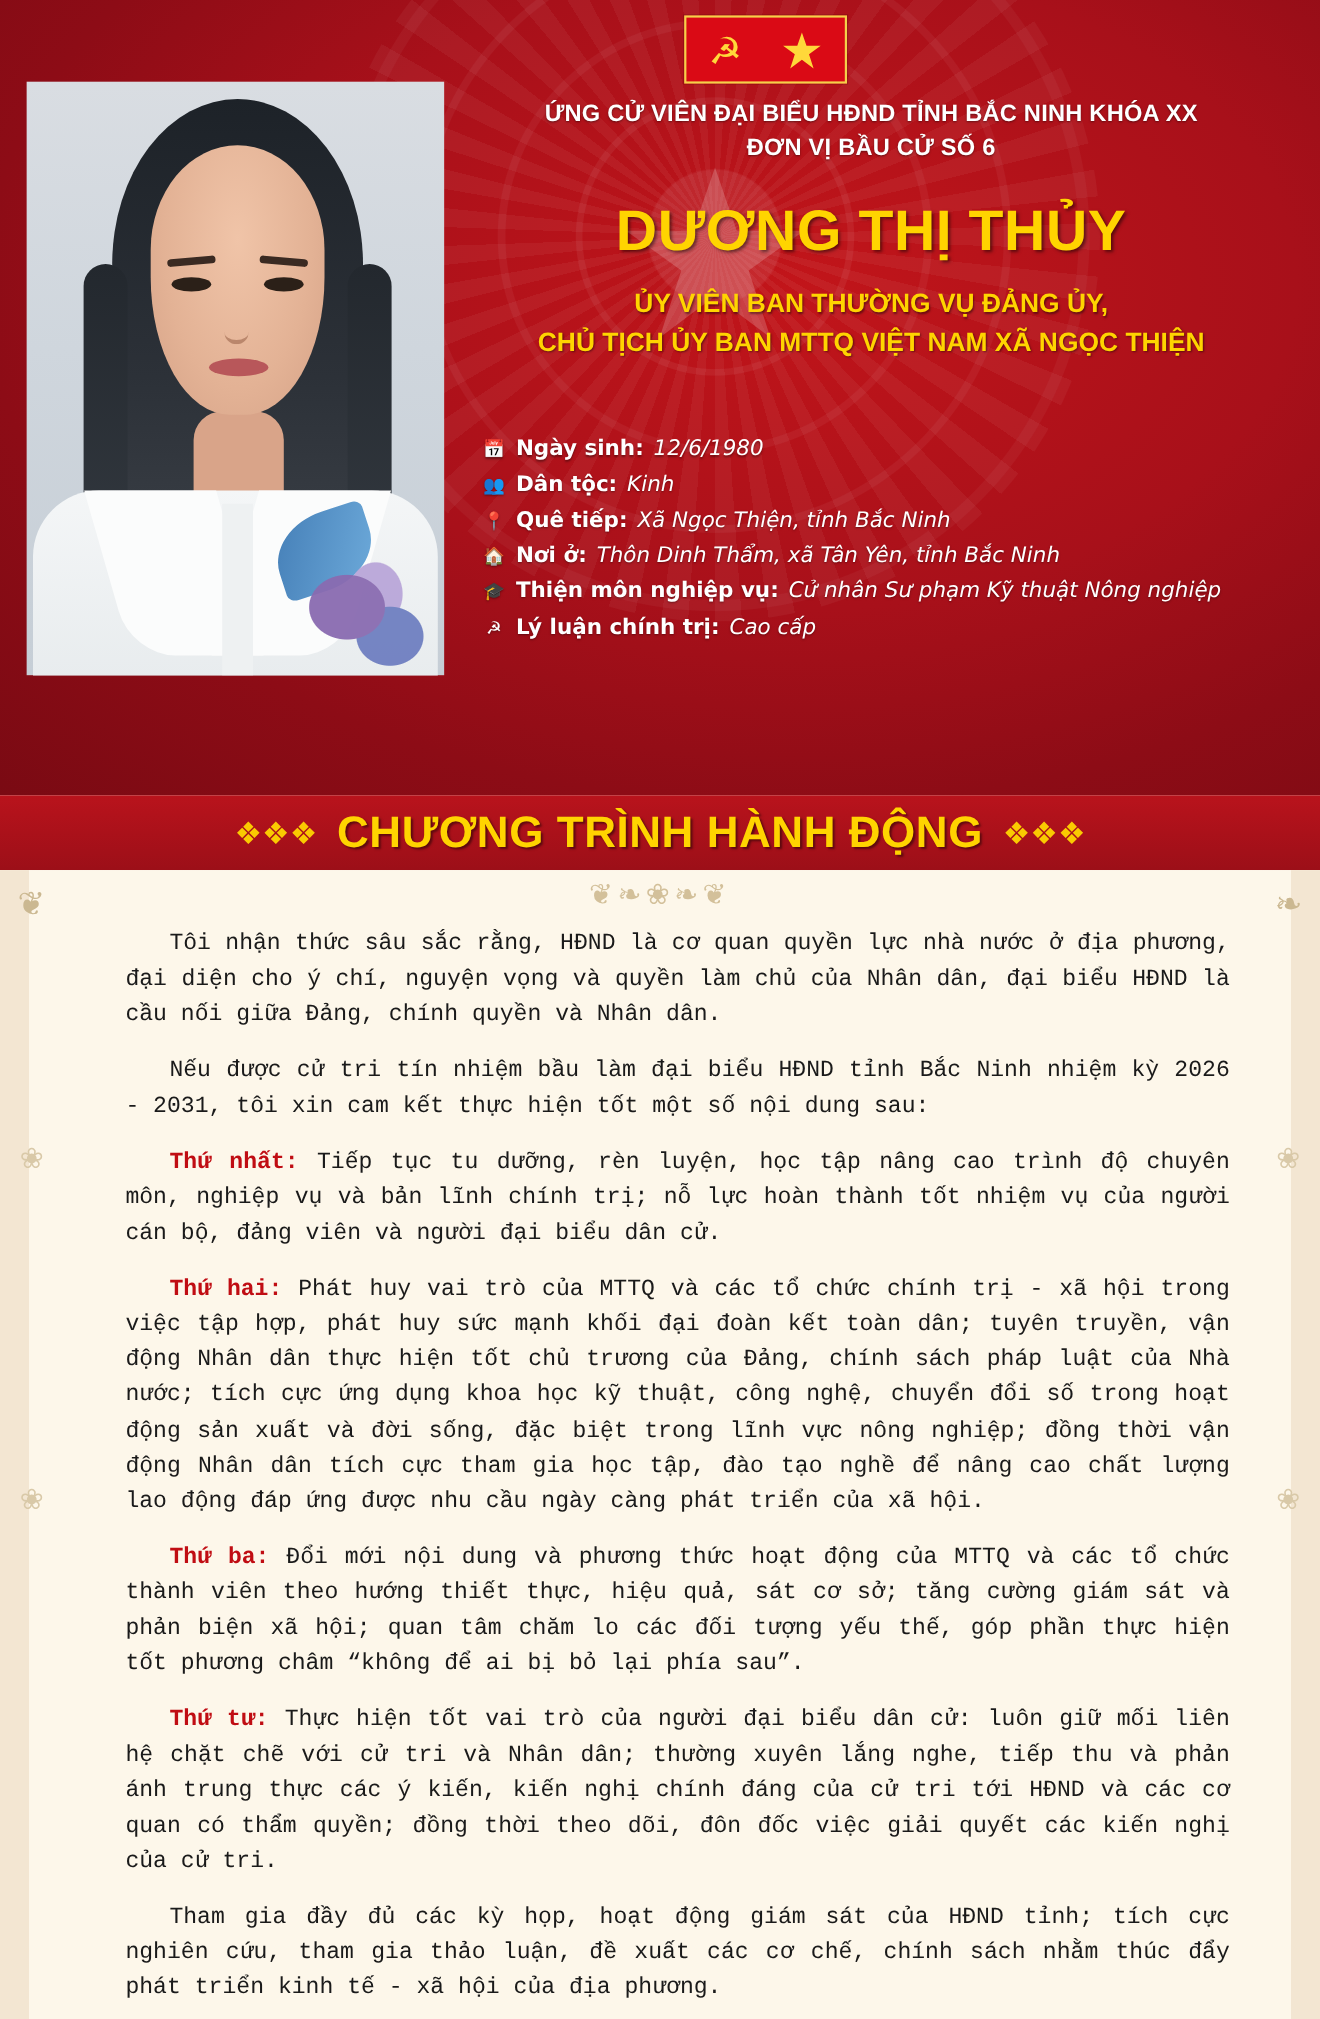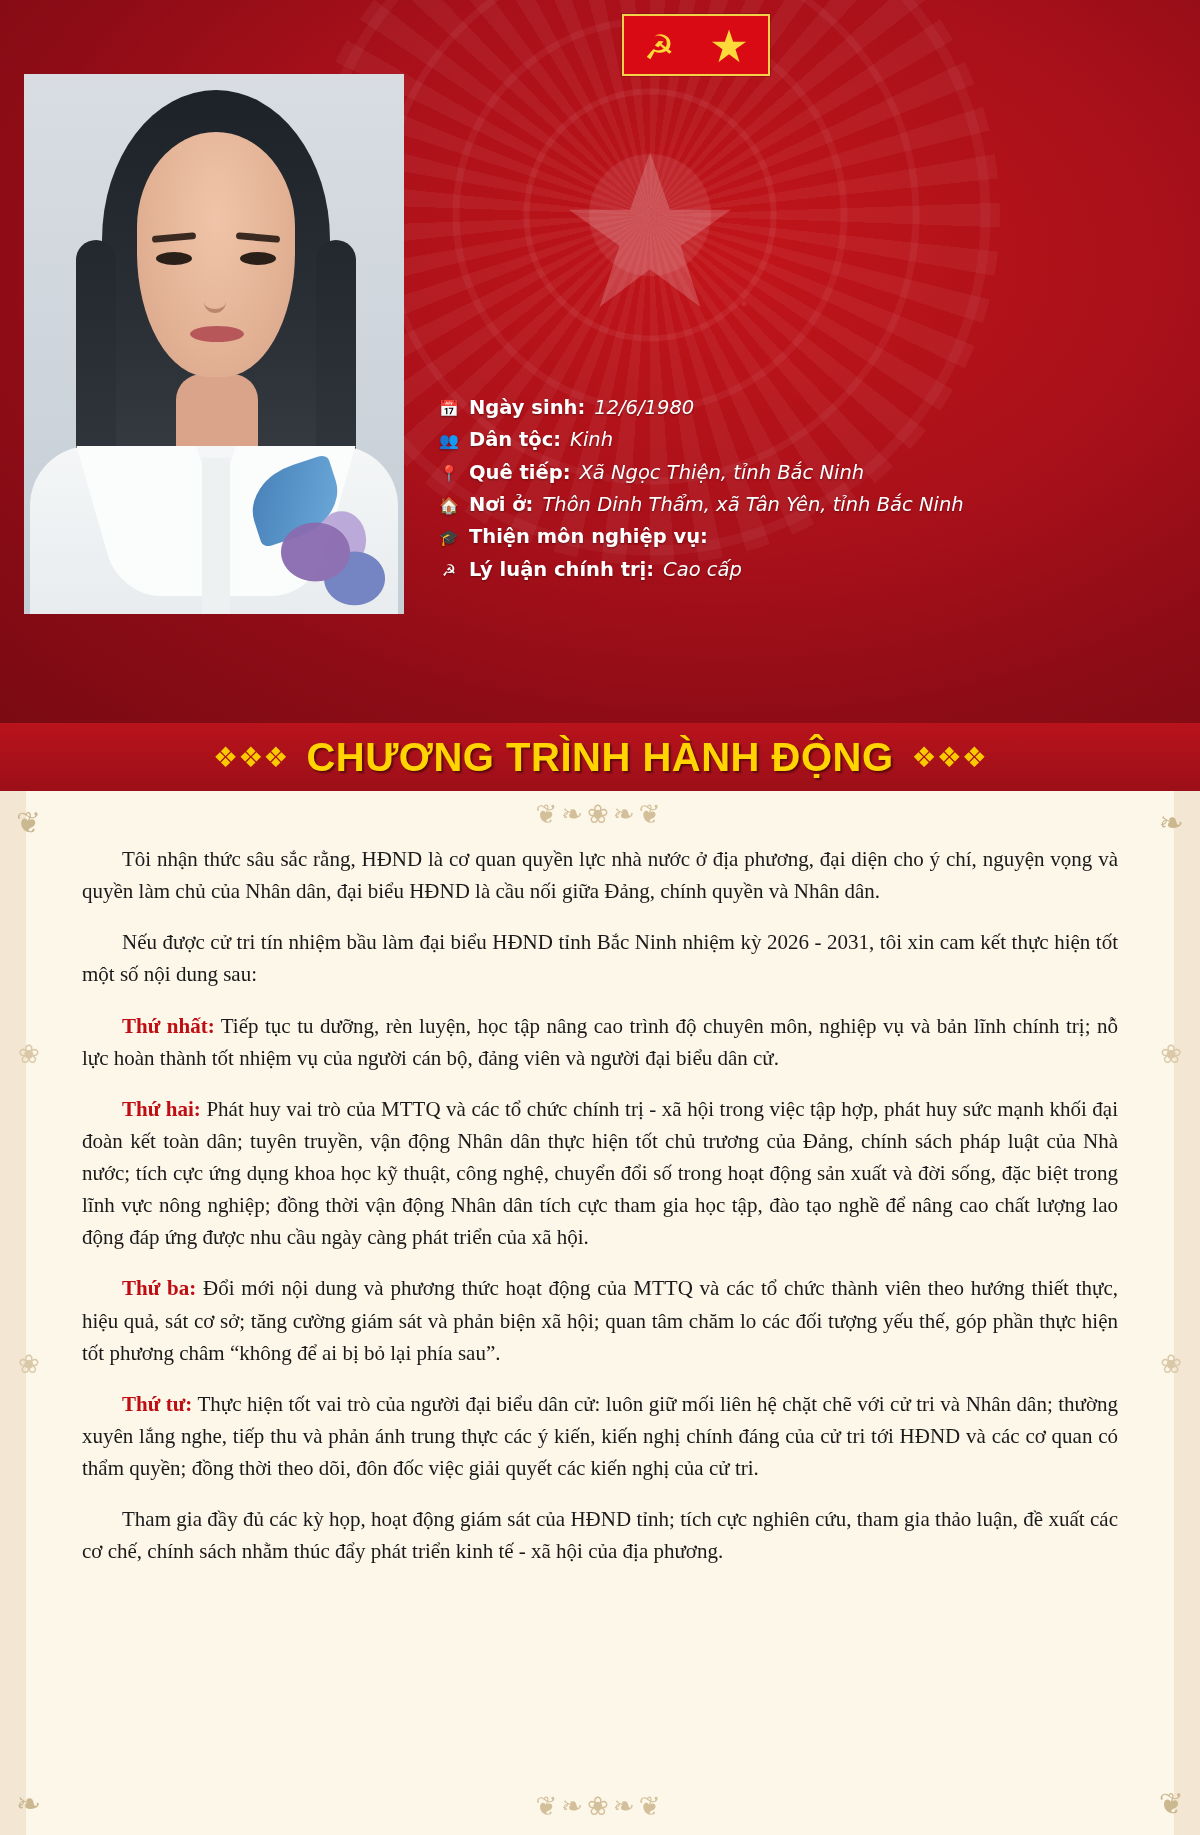--- a/index.html
+++ b/index.html
@@ -209,21 +209,22 @@
   }
 
   .content { position: relative; padding: 22px 24px 0 24px; }
   p.para {
     color: #1a1a1a;
     font-size: 21px;
     line-height: 1.53;
     text-align: justify;
     text-indent: 40px;
     margin-bottom: 19px;
-    font-family: Liberation Serif, serif;
+    font-family: Liberation Mono, monospace;
+    margin-left: 32px;
   }
   p.para .hl {
     color: #c00d13; font-weight: bold;
   }
 </style>
 </head>
 <body>
 
 <div class="poster">
 
@@ -253,20 +254,27 @@
       </div>
     </div>
 
     <div class="flag">
       <div class="hammer">☭</div>
       <svg class="star" viewBox="0 0 100 100">
         <polygon fill="#ffd83a" points="50,4 61,36 95,36 67,56 78,90 50,69 22,90 33,56 5,36 39,36"></polygon>
       </svg>
     </div>
 
+    <div class="hero-text">
+      <div class="subtitle1">ỨNG CỬ VIÊN ĐẠI BIỂU HĐND TỈNH BẮC NINH KHÓA XX</div>
+      <div class="subtitle1">ĐƠN VỊ BẦU CỬ SỐ 6</div>
+      <div class="name">DƯƠNG THỊ THỦY</div>
+      <div class="role">ỦY VIÊN BAN THƯỜNG VỤ ĐẢNG ỦY,</div>
+      <div class="role" style="margin-top:0">CHỦ TỊCH ỦY BAN MTTQ VIỆT NAM XÃ NGỌC THIỆN</div>
+    </div>
 
     <div class="info">
       <div class="info-row">
         <span class="ic">📅</span>
         <span class="lab">Ngày sinh:</span>
         <span class="val">12/6/1980</span>
       </div>
       <div class="info-row">
         <span class="ic">👥</span>
         <span class="lab">Dân tộc:</span>
@@ -278,20 +286,21 @@
         <span class="val">Xã Ngọc Thiện, tỉnh Bắc Ninh</span>
       </div>
       <div class="info-row">
         <span class="ic">🏠</span>
         <span class="lab">Nơi ở:</span>
         <span class="val">Thôn Dinh Thẩm, xã Tân Yên, tỉnh Bắc Ninh</span>
       </div>
       <div class="info-row">
         <span class="ic">🎓</span>
         <span class="lab">Thiện môn nghiệp vụ:</span>
+        <span class="val">Cử nhân Sư phạm Kỹ thuật Nông nghiệp</span>
       </div>
       <div class="info-row">
         <span class="ic">☭</span>
         <span class="lab">Lý luận chính trị:</span>
         <span class="val">Cao cấp</span>
       </div>
     </div>
   </div>
 
   <div class="titlebar">

